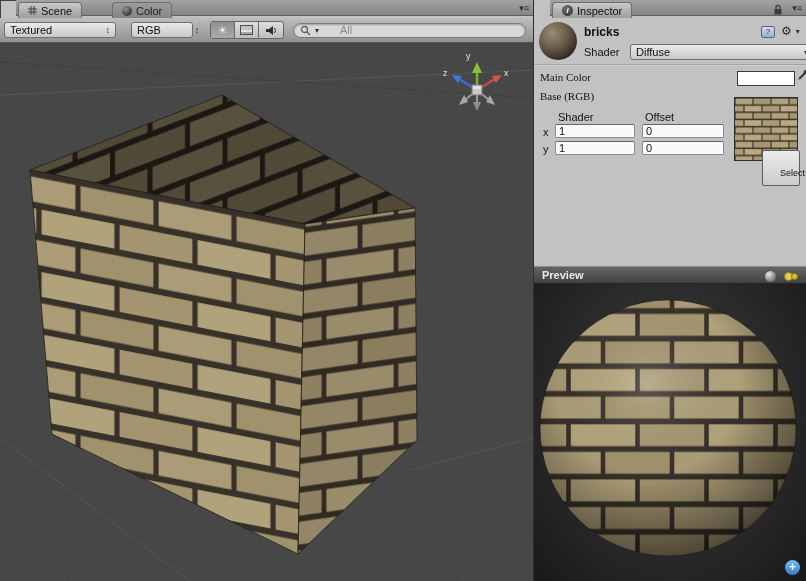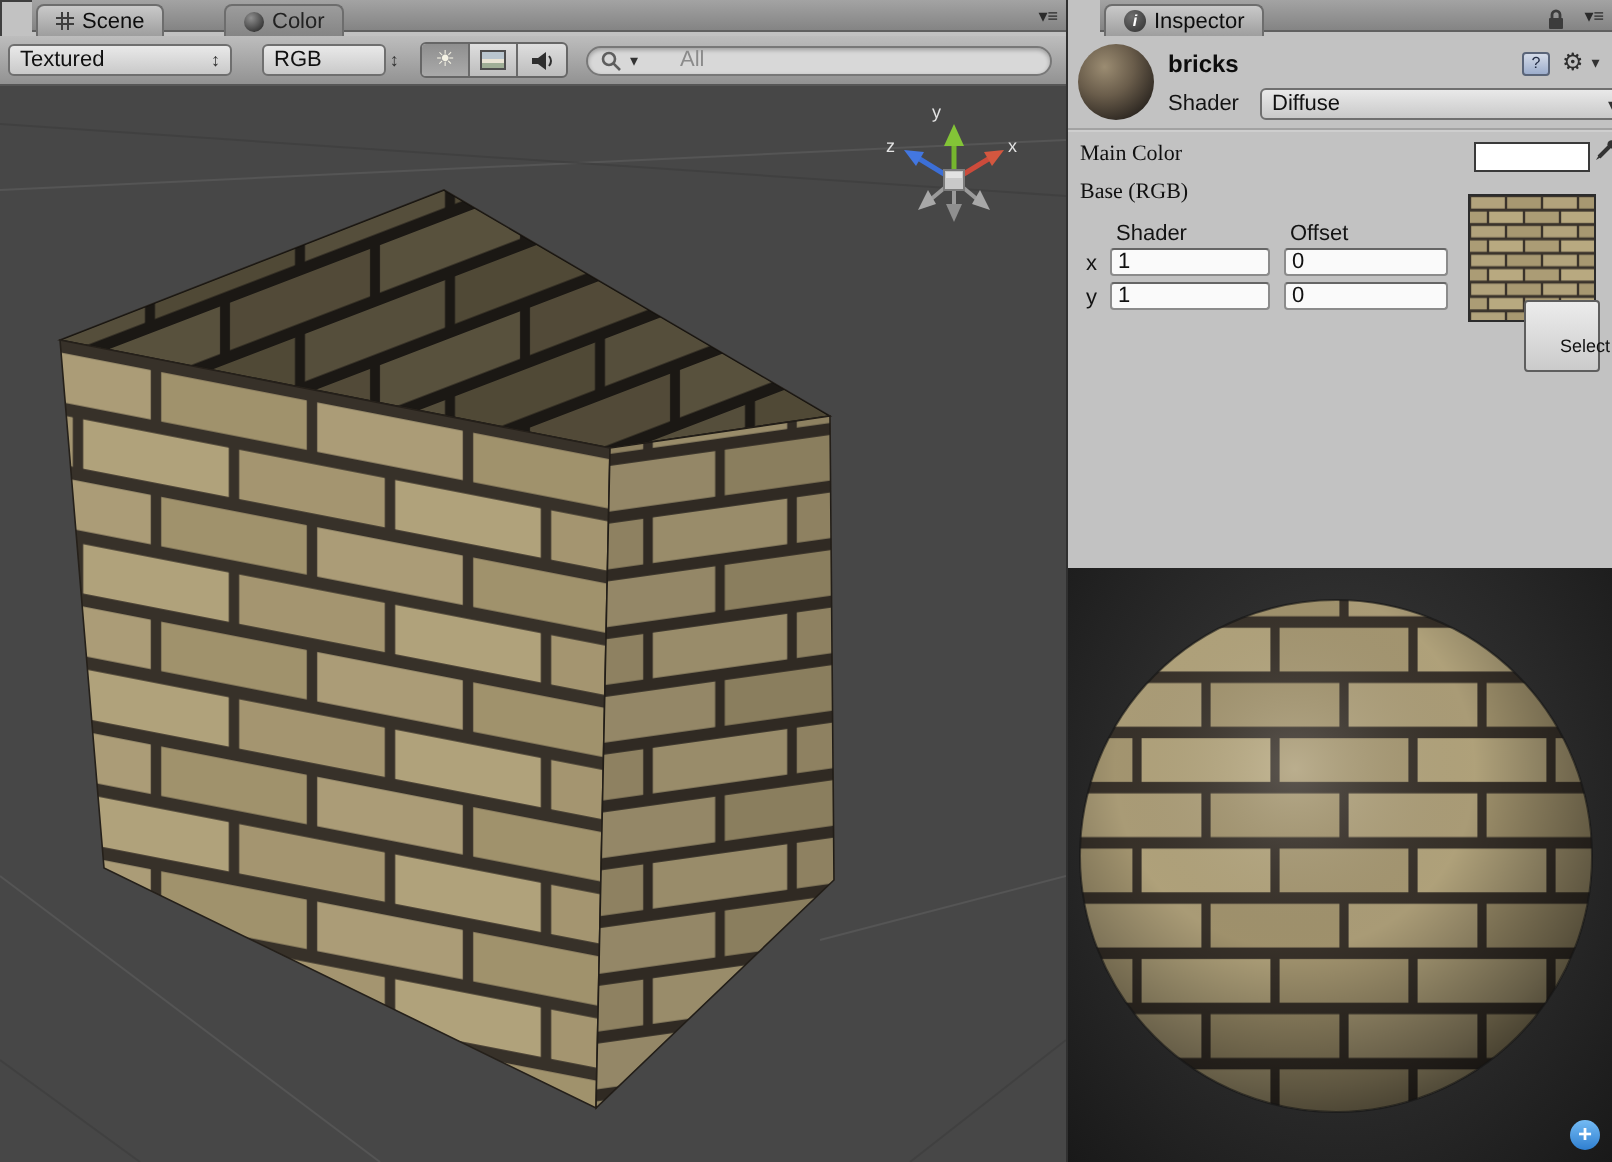--- a/index.html
+++ b/index.html
@@ -291,20 +291,28 @@
     <span class="col-h col-off">Offset</span>
 
     <span class="axis-lbl c-axis r1">x</span>
     <input class="field c-tile fr1" value="1" style="">
     <input class="field c-off2 fr1" value="0" style="">
 
     <span class="axis-lbl c-axis r2">y</span>
     <input class="field c-tile fr2" value="1" style="">
     <input class="field c-off2 fr2" value="0" style="">
 
+    <div class="preview-header">
+      <span class="preview-title">Preview</span>
+      <span class="ph-sphere"></span>
+      <span class="ph-light">
+          <i></i>
+          <i></i>
+        </span>
+    </div>
     <div class="preview-body">
       <svg width="273" height="297">
         <defs>
           <pattern id="bkS" width="120" height="48" patternUnits="userSpaceOnUse" patternTransform="scale(1.15)">
             <rect width="120" height="48" fill="#3a332b"></rect>
             <rect x="2" y="2" width="56" height="19" fill="#b2a37c"></rect>
             <rect x="62" y="2" width="56" height="19" fill="#a79871"></rect>
             <rect x="-28" y="26" width="56" height="19" fill="#ab9c75"></rect>
             <rect x="92" y="26" width="56" height="19" fill="#ab9c75"></rect>
             <rect x="32" y="26" width="56" height="19" fill="#b8a980"></rect>

